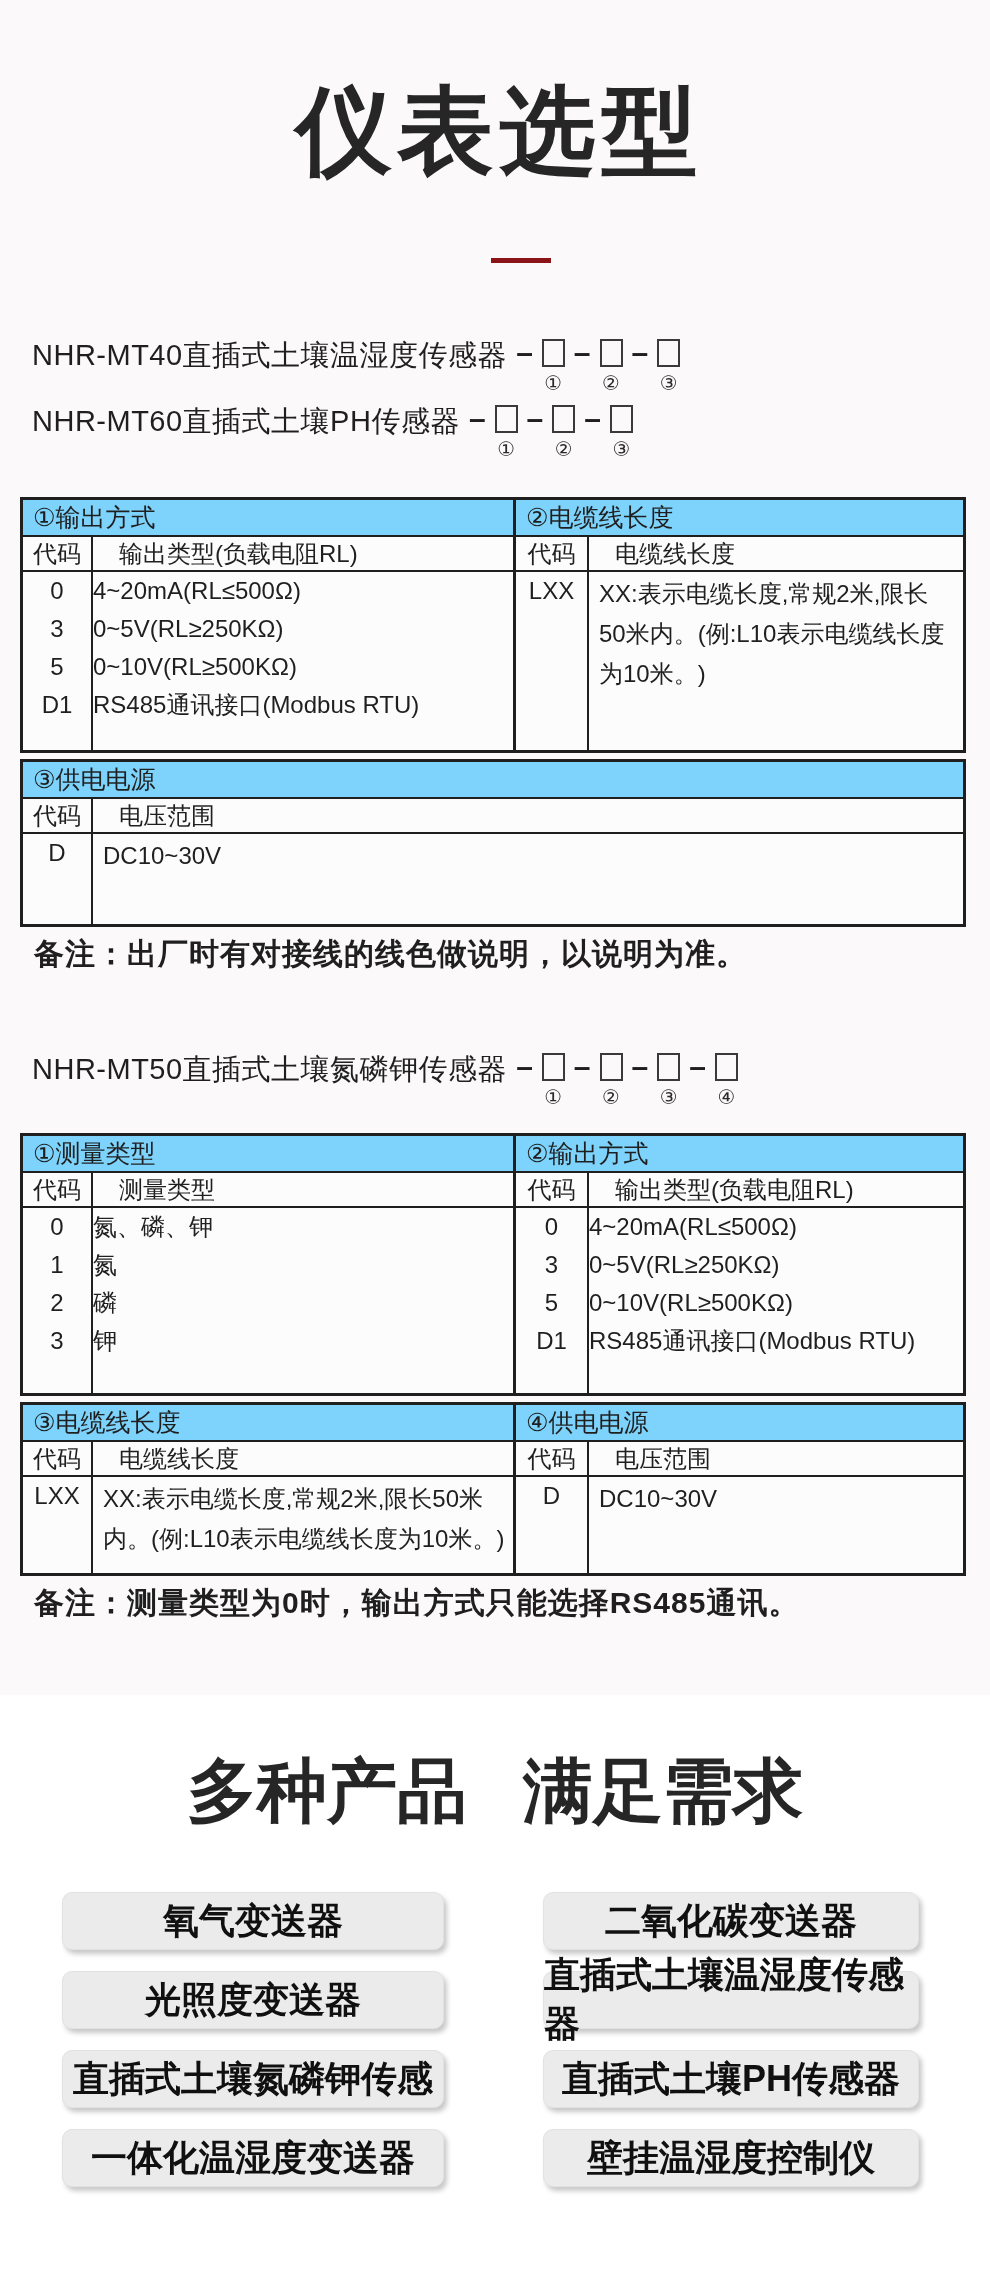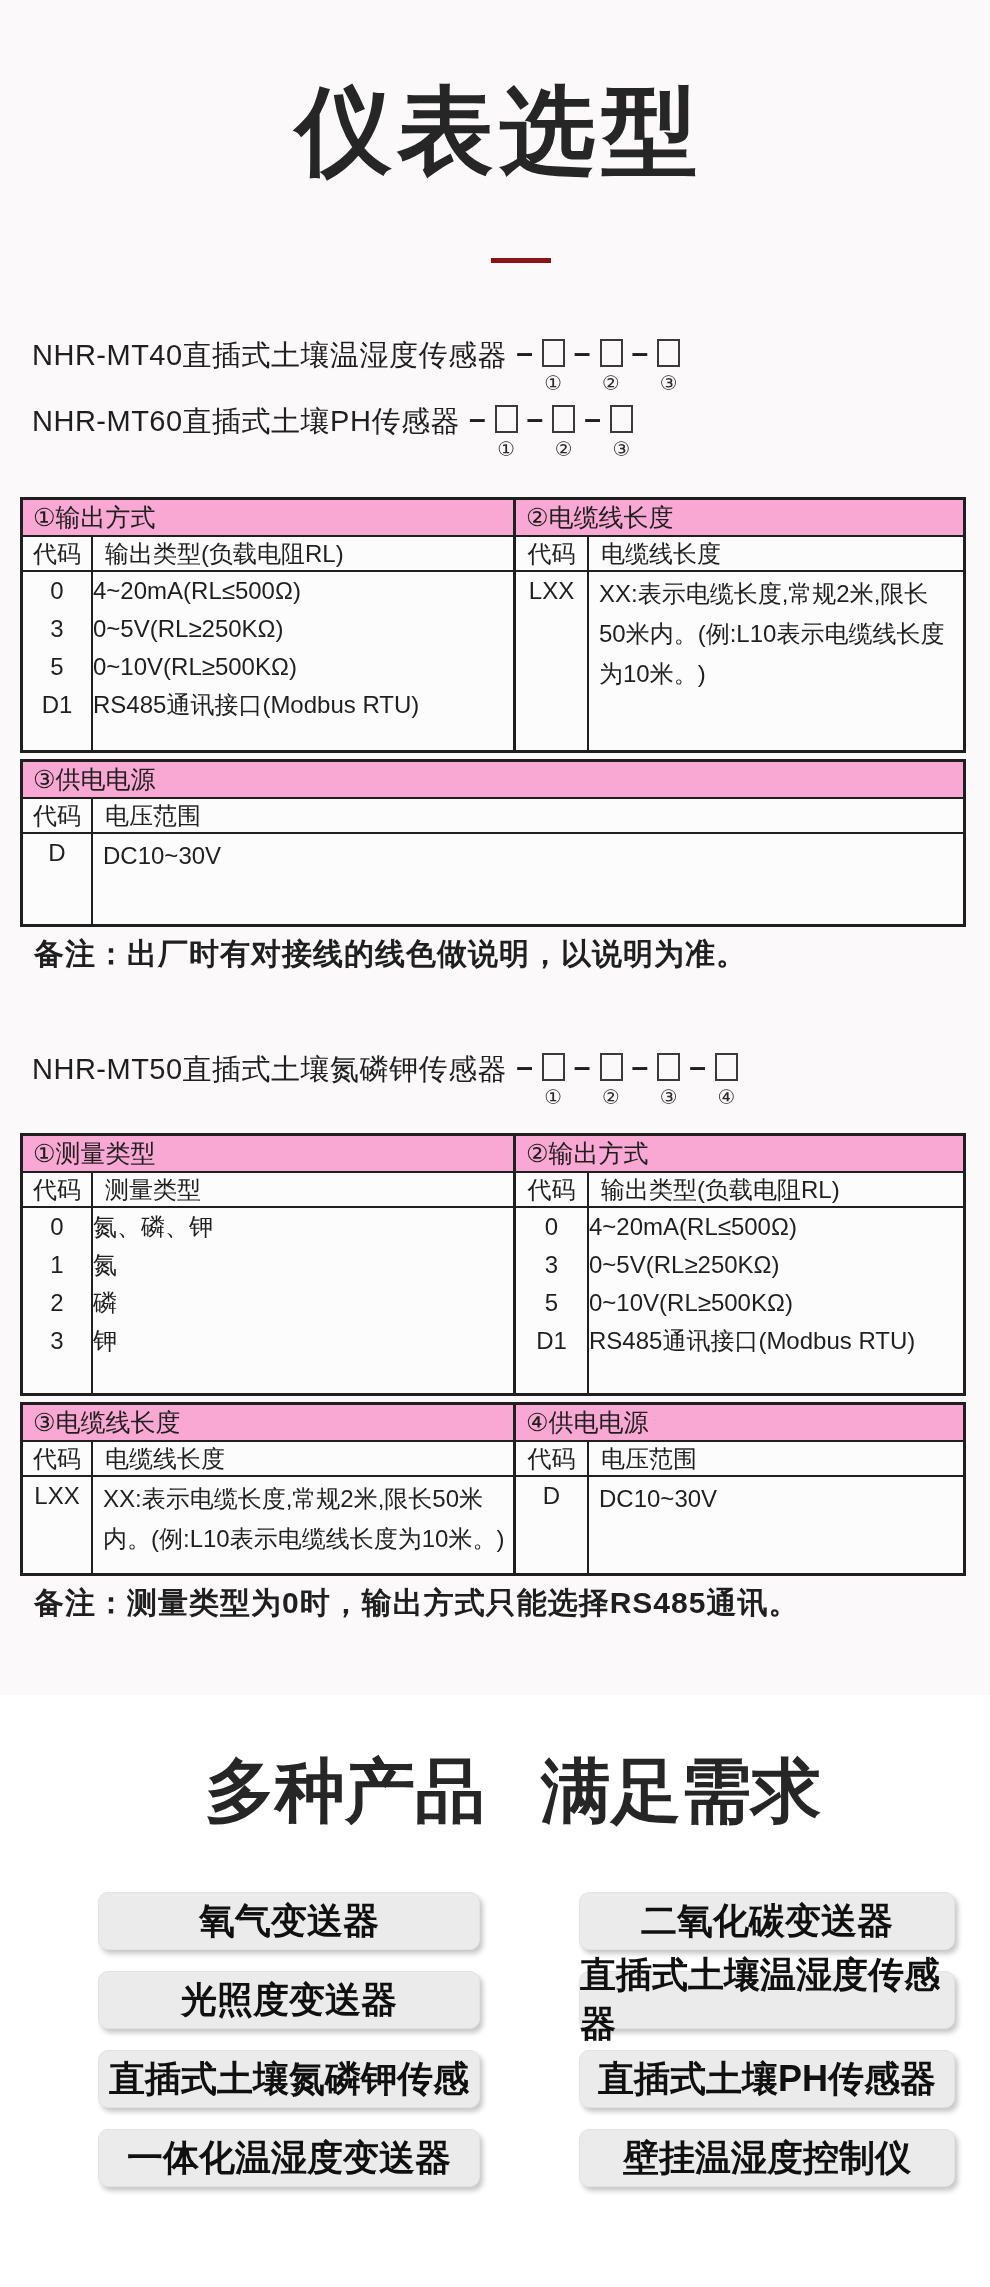--- a/index.html
+++ b/index.html
@@ -3,21 +3,21 @@
 <meta charset="utf-8">
 <style>
   html,body{margin:0;padding:0;}
   body{
     width:990px;height:2287px;
     font-family:"Liberation Sans","DejaVu Sans",sans-serif;
     color:#1f1f1f;background:#ffffff;
     -webkit-font-smoothing:antialiased;
   }
   .sec1{height:1695px;background:#fbf9f9;overflow:hidden;}
-  .sec2{height:592px;background:#ffffff;overflow:hidden;padding-left:36px;}
+  .sec2{height:592px;background:#ffffff;overflow:hidden;}
 
   
   .title{
     margin:0;padding-top:76px;text-align:center;
     font-size:96px;font-weight:900;letter-spacing:6px;line-height:1.15;color:#262626;padding-left:9px;
   }
   .underline{width:60px;height:5px;background:#8b1418;margin:72px auto 0;transform:translateX(26px);}
 
   
   .models{margin:76px 0 0 32px;}
@@ -36,31 +36,31 @@
     margin:38px 0 0 20px;width:946px;box-sizing:border-box;
     border:3px solid #1f1f1f;display:flex;background:#fdfcfc;
   }
   .tbl.gap{margin-top:6px;}
   .tbl.t2{margin-top:26px;}
   .tsec{box-sizing:border-box;}
   .tsec.left{width:490px;}
   .tsec.right{flex:1;border-left:3px solid #1f1f1f;}
   .tsec.full{width:100%;}
   .thead{
-    height:37px;background:#f9a8d4;border-bottom:2px solid #1f1f1f;
+    height:37px;background:#7dd3fc;border-bottom:2px solid #1f1f1f;
     display:flex;align-items:center;padding-left:10px;font-size:25px;font-weight:500;box-sizing:border-box;
   }
   .subrow{display:flex;border-bottom:2px solid #1f1f1f;height:35px;font-size:24px;box-sizing:border-box;}
   .codecol{
     width:70px;border-right:2px solid #1f1f1f;box-sizing:border-box;flex-shrink:0;
     display:flex;flex-direction:column;align-items:center;
   }
   .tsec.right .codecol{width:73px;}
   .subrow .codecol{justify-content:center;}
-  .typecell{display:flex;align-items:center;padding-left:12px;text-align:right;}
+  .typecell{display:flex;align-items:center;padding-left:26px;text-align:right;}
   .tbody{display:flex;font-size:24px;}
   .h178{min-height:178px;}
   .h185{min-height:185px;}
   .h90{min-height:90px;}
   .h96{min-height:96px;}
   .stack div{height:38px;display:flex;align-items:center;}
   .stack.codes div{justify-content:center;width:100%;}
   .stack.types{}
   .codeline{line-height:38px;}
   .desc{padding:2px 8px 0 10px;}

